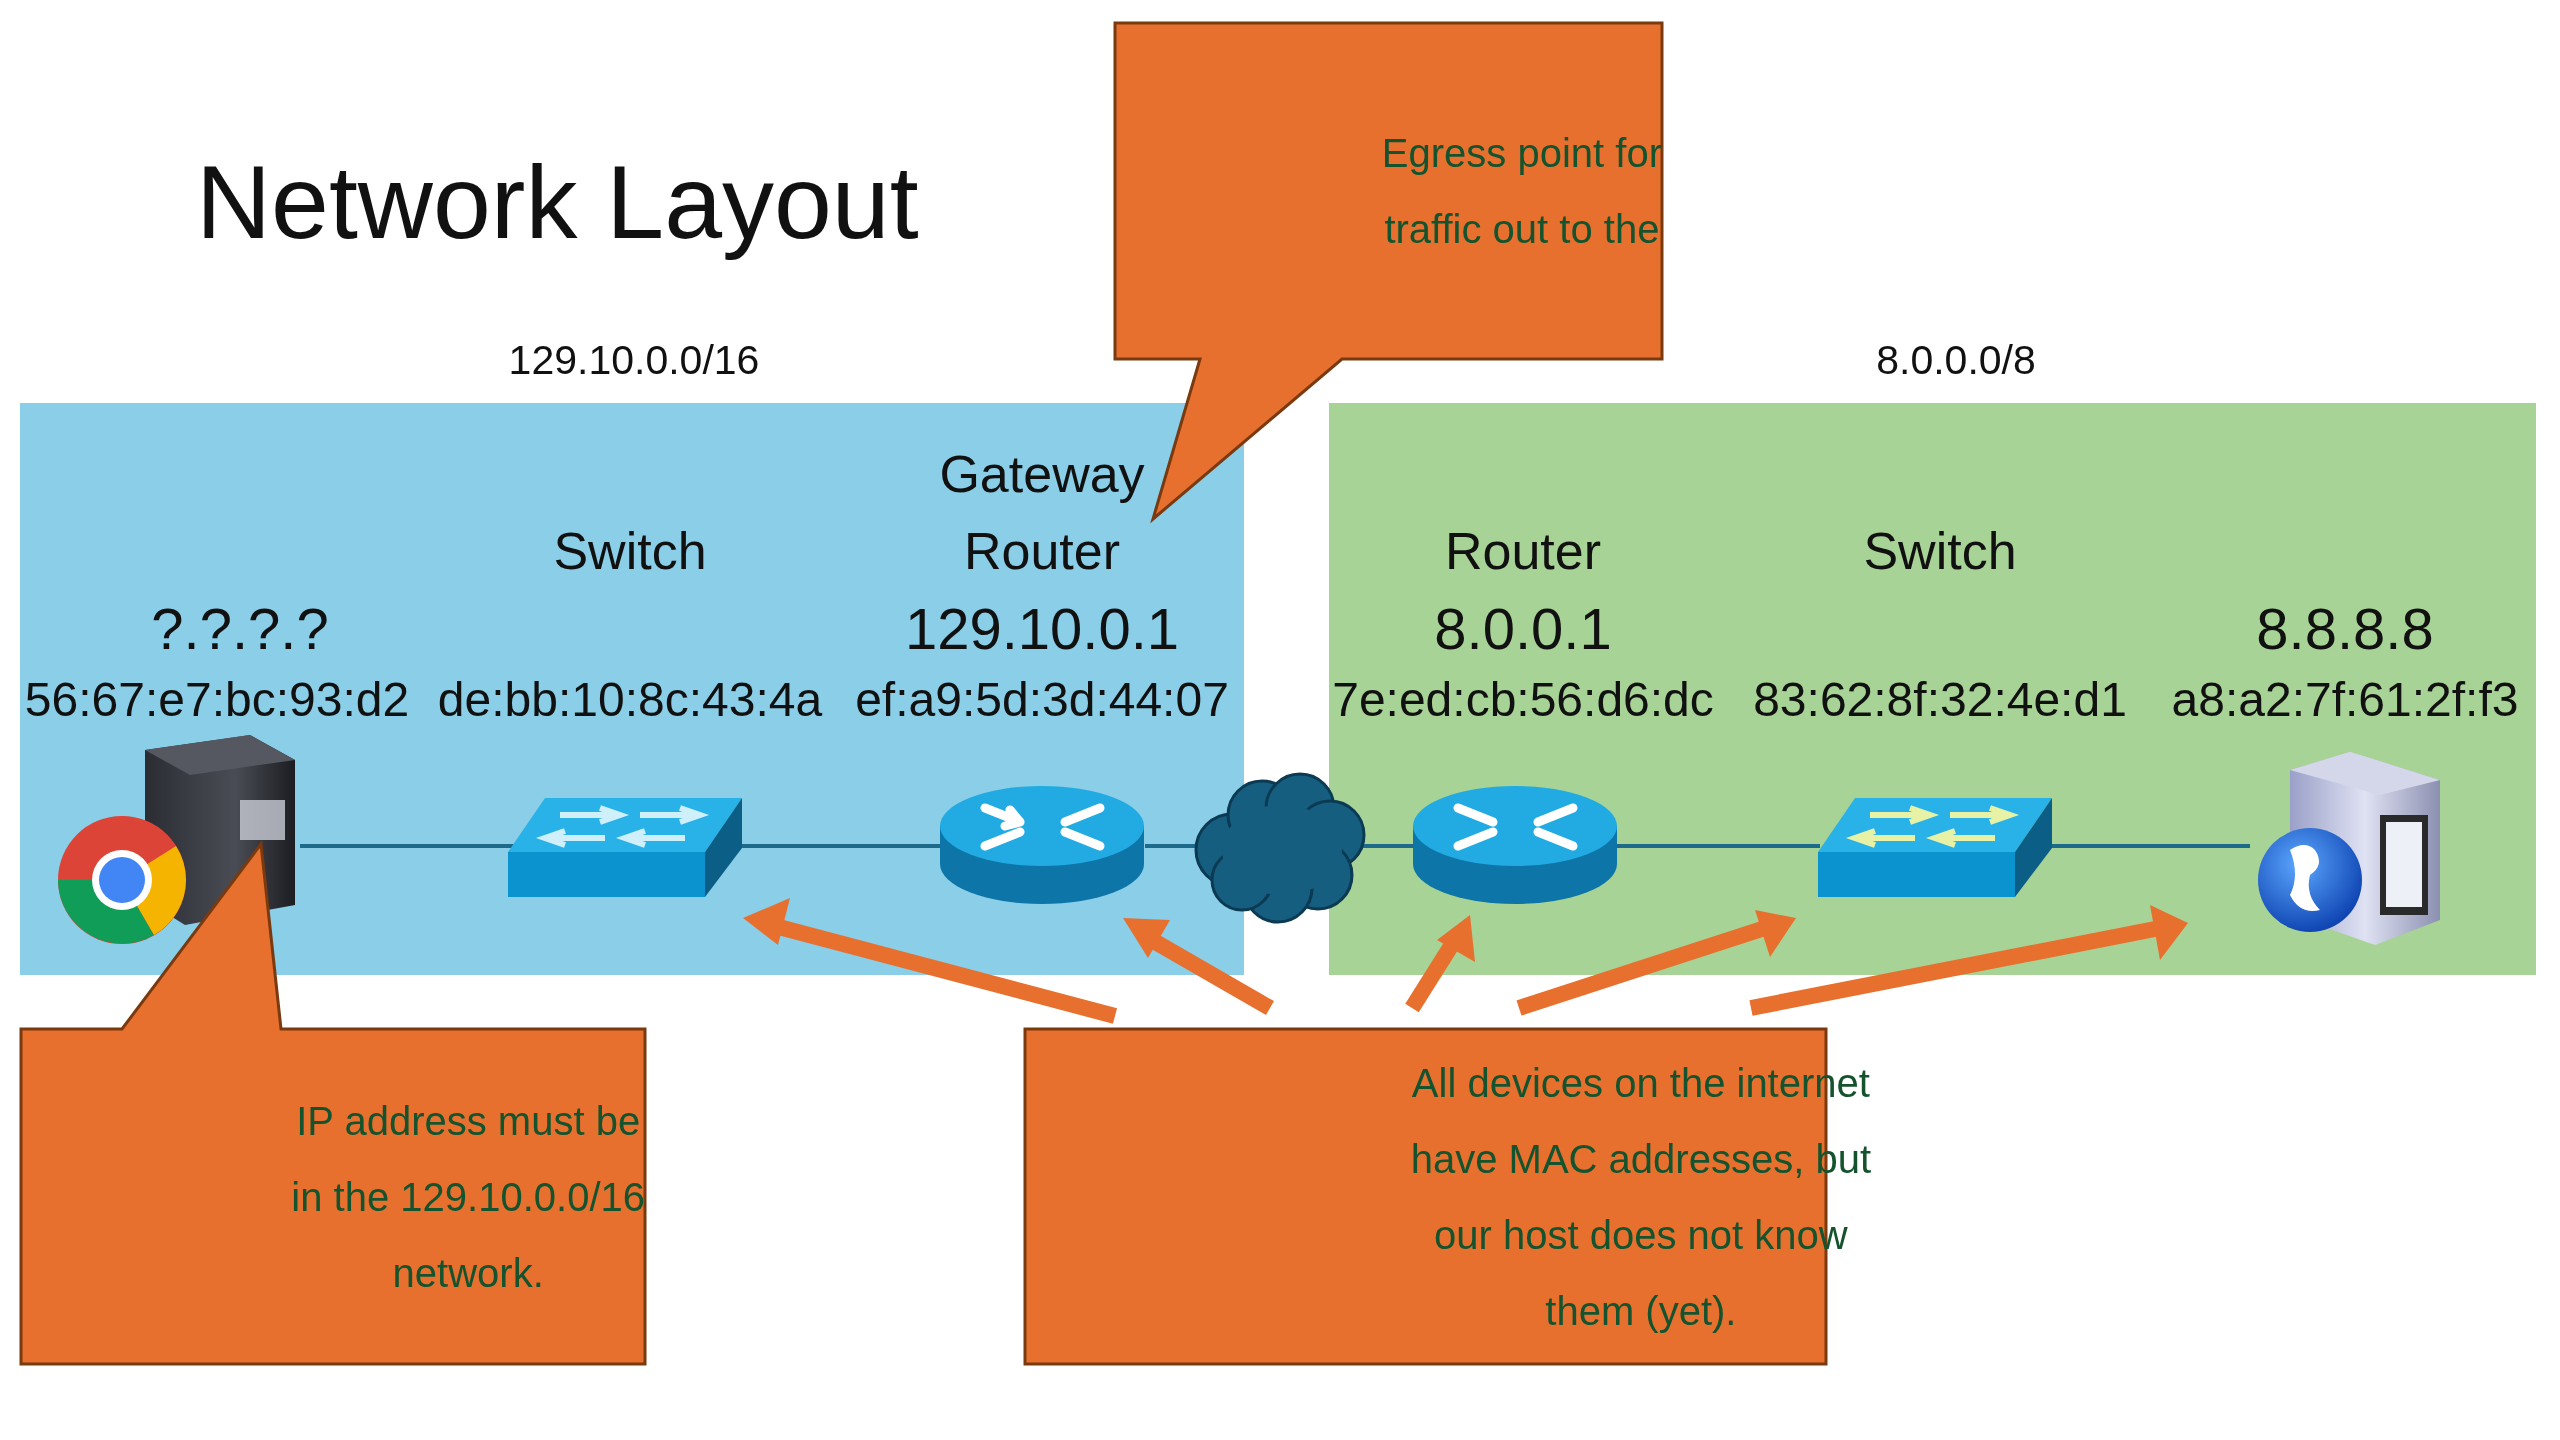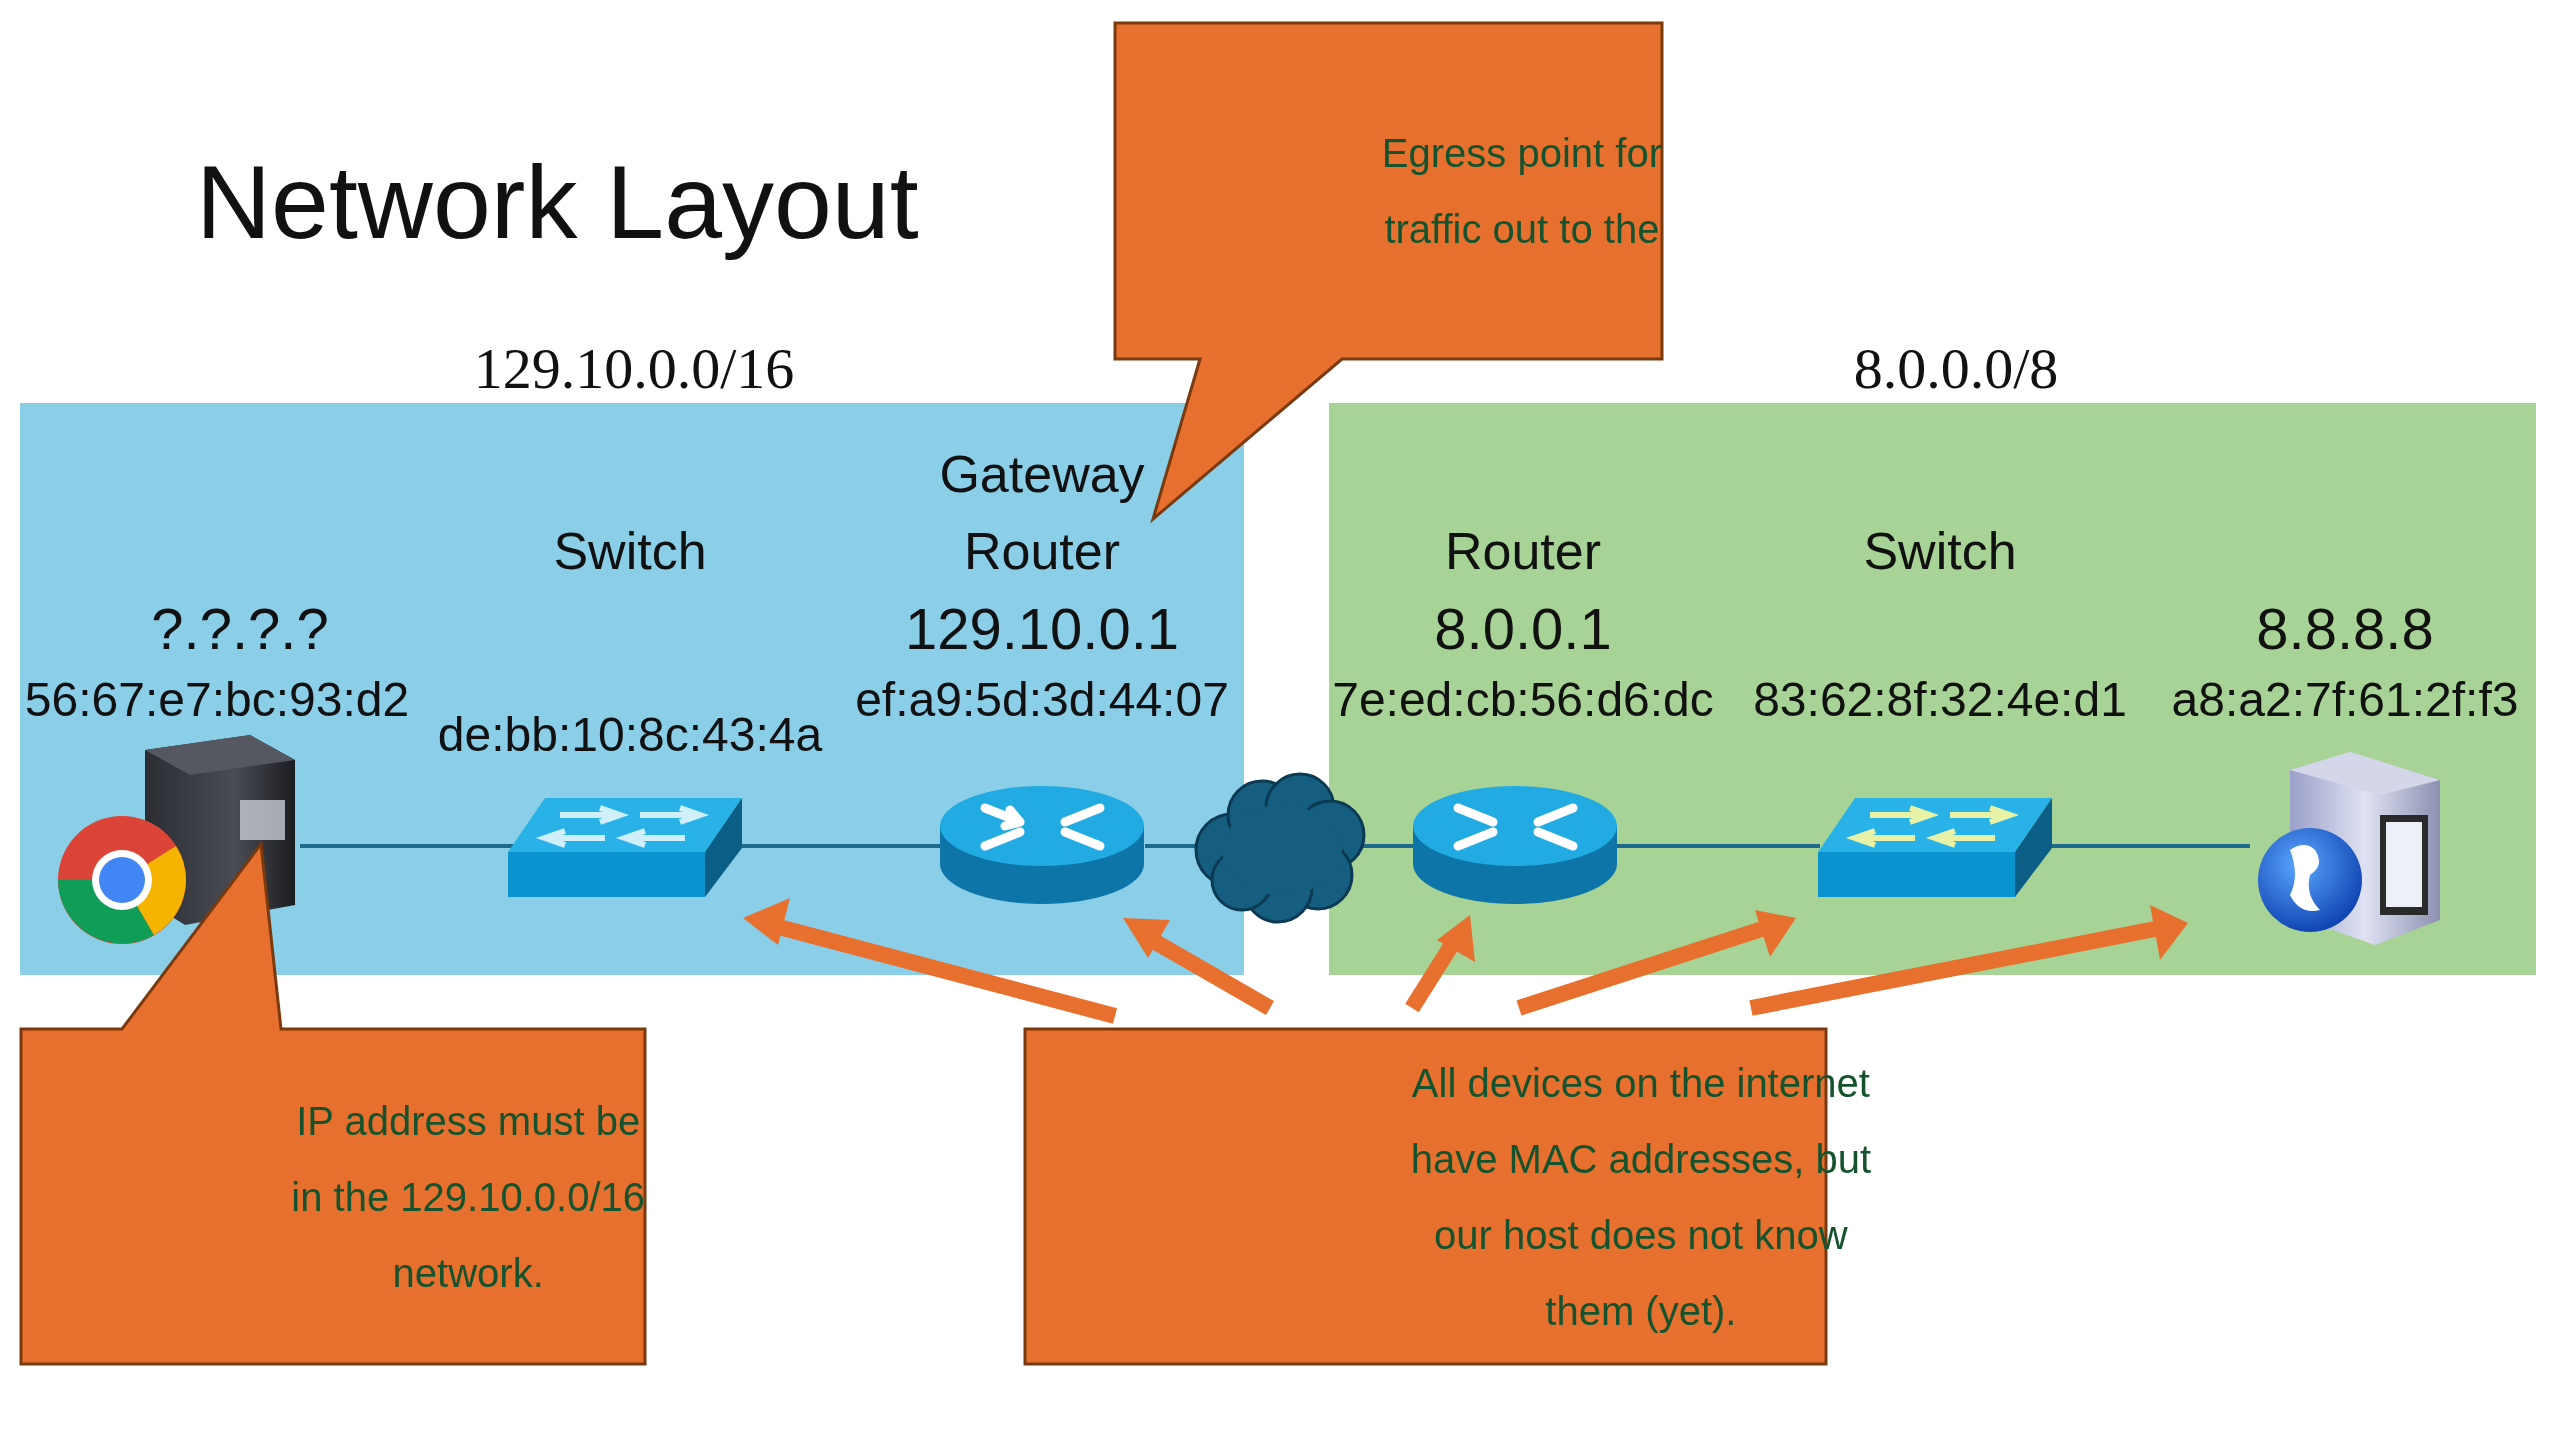--- a/index.html
+++ b/index.html
@@ -1,20 +1,20 @@
 <!DOCTYPE html>
 <html><head>
 <meta charset="utf-8">
 <style>
   html, body { margin:0; padding:0; background:#ffffff; }
   body { width:2560px; height:1440px; position:relative; overflow:hidden;
          font-family:"Liberation Sans", sans-serif; color:#111; }
   .abs { position:absolute; }
   .title { left:196px; top:150px; font-size:104px; line-height:1; white-space:nowrap; }
-  .subnet { top:340px; font-size:58px; line-height:1; white-space:nowrap; transform:translateX(-50%);font-family:Liberation Serif, serif; }
+  .subnet { top:340px; font-size:41px; line-height:1; white-space:nowrap; transform:translateX(-50%); }
   .zone { top:403px; height:572px; }
   .zone-lan { left:20px; width:1224px; background:#8ACEE8; }
   .zone-wan { left:1329px; width:1207px; background:#A8D396; }
   .lbl { transform:translateX(-50%); text-align:center; white-space:nowrap; line-height:1; }
   .role { font-size:52px; }
   .ip { font-size:58px; }
   .mac { font-size:48px; }
   .callout-text { color:#14532d; font-size:40px; line-height:76px; text-align:center;
                   display:flex; align-items:center; justify-content:flex-end; }
   svg.layer { position:absolute; left:0; top:0; }
@@ -132,21 +132,21 @@
     <rect x="2386" y="822" width="36" height="85" fill="#eef0f8"></rect>
     <circle cx="2310" cy="880" r="52" fill="url(#globe)"></circle>
     <path d="M2290 850 q15 -10 25 0 q10 15 -5 25 q-5 20 10 35 q-20 5 -30 -15 q10 -20 0 -45z" fill="#ffffff"></path>
   </g>
 </svg>
 
 <div class="abs lbl ip" style="left:240px; top:600px;">?.?.?.?</div>
 <div class="abs lbl mac" style="left:217px; top:676px;">56:67:e7:bc:93:d2</div>
 
 <div class="abs lbl role" style="left:630px; top:525px;">Switch</div>
-<div class="abs lbl mac" style="left:630px; top:676px;margin-top:35px;">de:bb:10:8c:43:4a</div>
+<div class="abs lbl mac" style="left:630px; top:676px;">de:bb:10:8c:43:4a</div>
 
 <div class="abs lbl role" style="left:1042px; top:448px;">Gateway</div>
 <div class="abs lbl role" style="left:1042px; top:525px;">Router</div>
 <div class="abs lbl ip" style="left:1042px; top:600px;">129.10.0.1</div>
 <div class="abs lbl mac" style="left:1042px; top:676px;">ef:a9:5d:3d:44:07</div>
 
 <div class="abs lbl role" style="left:1523px; top:525px;">Router</div>
 <div class="abs lbl ip" style="left:1523px; top:600px;">8.0.0.1</div>
 <div class="abs lbl mac" style="left:1523px; top:676px;">7e:ed:cb:56:d6:dc</div>
 

